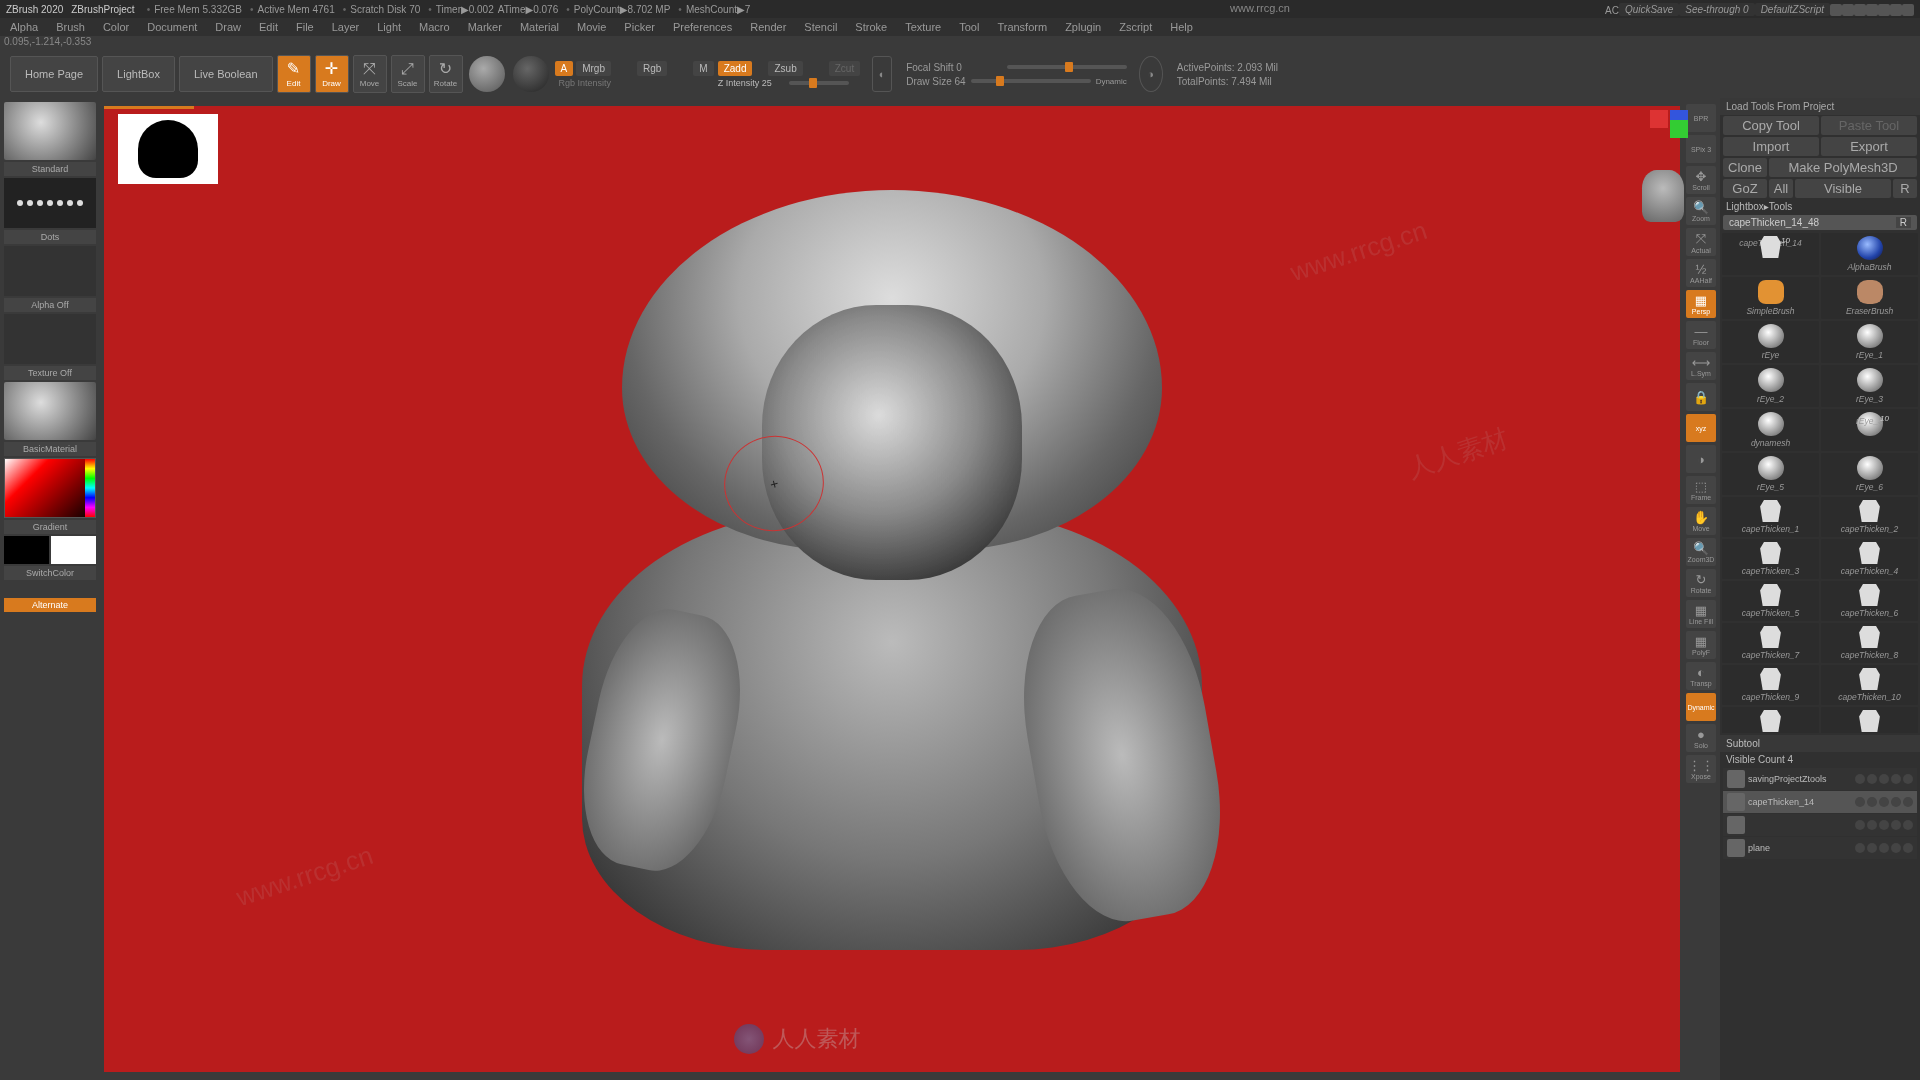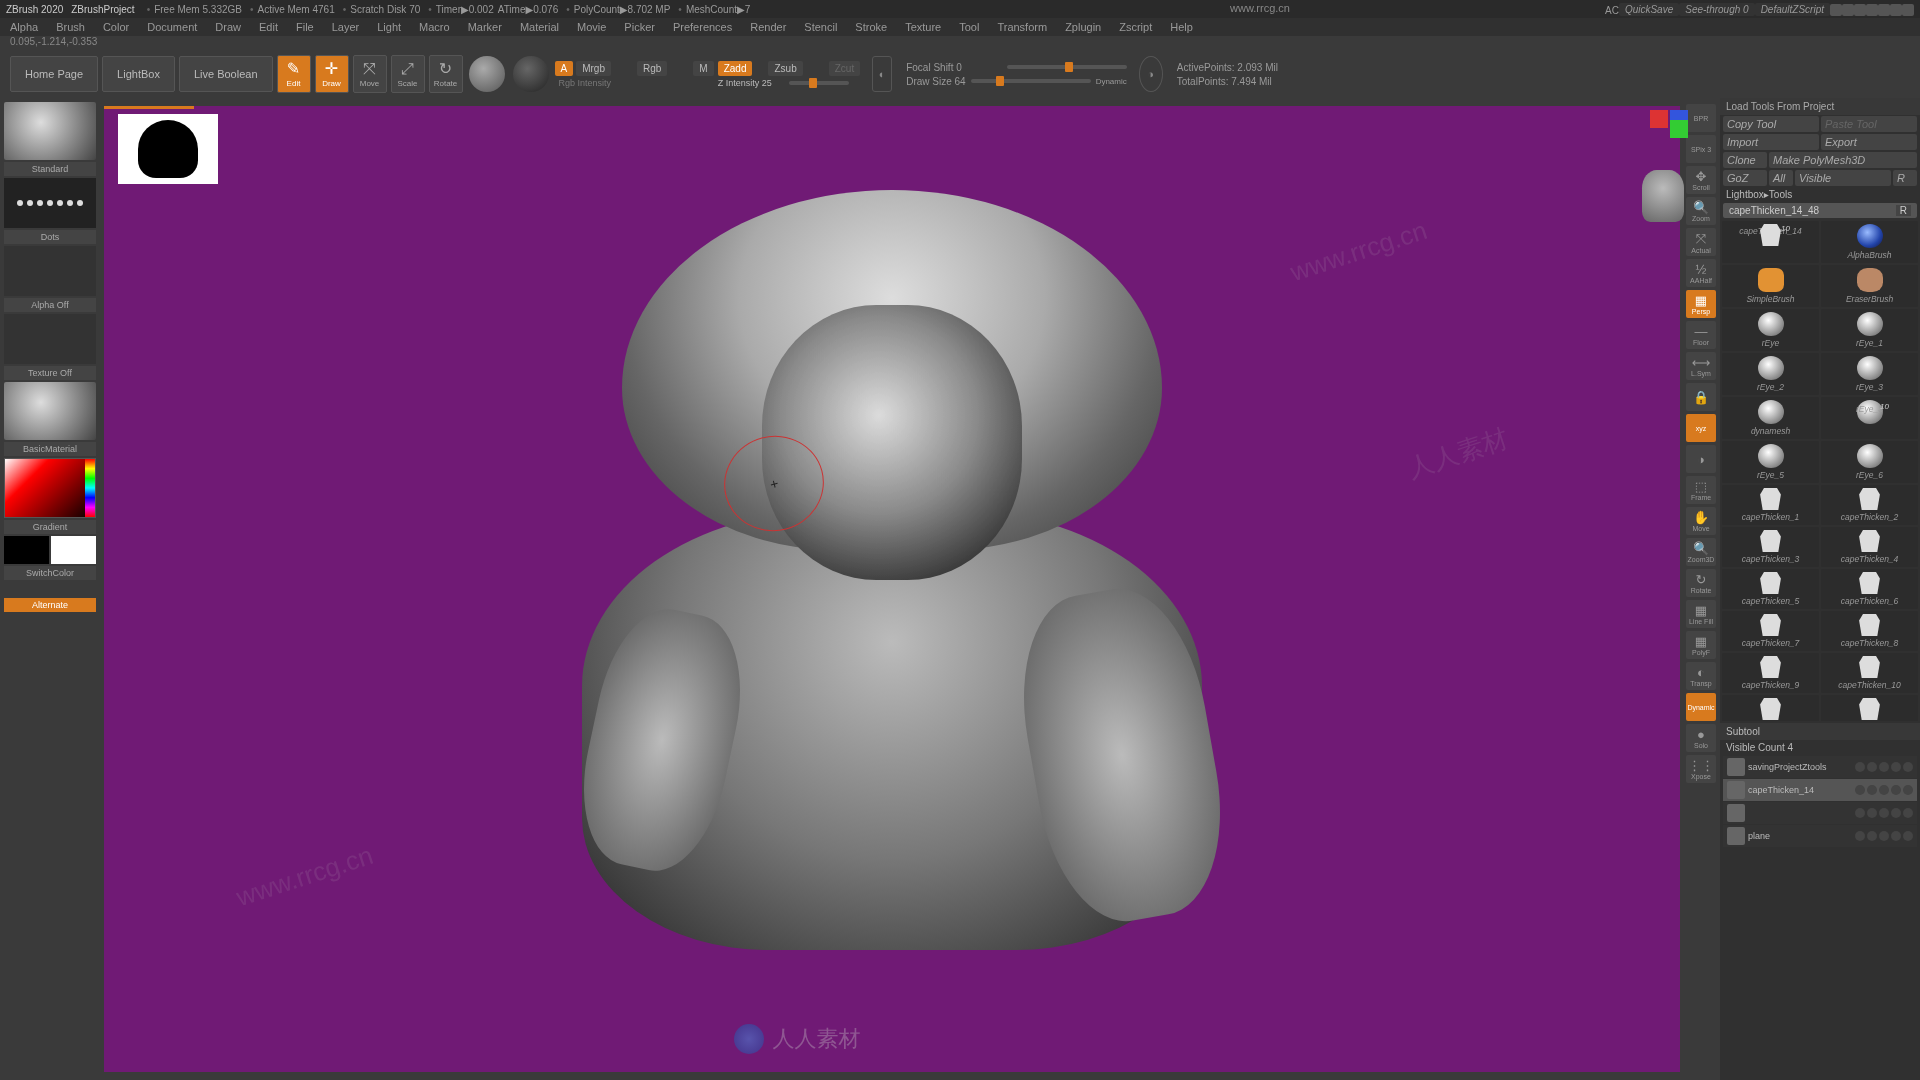--- a/index.html
+++ b/index.html
@@ -14,21 +14,21 @@
 .topbar .right { margin-left: auto; display: flex; align-items: flex-end; }
 .topbar .pill { background: #333; padding: 1px 6px; border-radius: 2px; font-style: italic; }
 .topbar .tiny-icon { width: 12px; height: 12px; background: #555; border-radius: 2px; }
 .watermark { position: absolute; right: 630px; top: 2px; color: #888; font-size: 11px; }
 
 
 .menubar { height: 18px; background: #303030; display: flex; align-items: center; padding: 0 10px; gap: 18px; font-size: 11px; }
 .menubar .menu-item { color: #999; cursor: pointer; }
 
 
-.coordbar { height: 14px; font-size: 10px; color: #888; padding: 0 10px; background: #3a3a3a; }
+.coordbar { height: 14px; font-size: 10px; color: #888; padding: 0 4px; background: #3a3a3a; }
 
 
 .toolbar { height: 48px; background: #3a3a3a; display: flex; align-items: center; padding: 0 10px; gap: 4px; }
 .tb-btn { background: #444; border: 1px solid #555; padding: 4px 12px; color: #bbb; font-size: 11px; height: 22px; display: flex; align-items: center; border-radius: 2px; }
 .tb-btn.big { height: 36px; padding: 6px 14px; }
 .tb-icon { width: 34px; height: 38px; background: #444; border: 1px solid #555; display: flex; flex-direction: column; align-items: center; justify-content: center; color: #aaa; font-size: 8px; border-radius: 2px; gap: 2px; }
 .tb-icon.orange { background: #d87a1e; color: #fff; }
 .tb-icon .glyph { font-size: 16px; line-height: 1; }
 .tb-circle { width: 36px; height: 36px; border-radius: 50%; background: #555; margin: 0 2px; }
 .tb-small { background: #444; color: #bbb; padding: 2px 6px; font-size: 10px; border-radius: 2px; }
@@ -49,21 +49,21 @@
 .lp-dots { width: 92px; height: 50px; background: #222; display: flex; align-items: center; justify-content: center; gap: 4px; }
 .lp-dots span { width: 6px; height: 6px; background: #ddd; border-radius: 50%; }
 .lp-blank { width: 92px; height: 50px; background: #333; }
 .lp-color { width: 92px; height: 60px; background: linear-gradient(135deg, #fff, #f00 30%, #000); border: 1px solid #555; position: relative; }
 .lp-color::before { content: ''; position: absolute; right: 0; top: 0; width: 10px; height: 100%; background: linear-gradient(#f00, #ff0, #0f0, #0ff, #00f, #f0f, #f00); }
 .lp-2sw { display: flex; gap: 2px; }
 .lp-2sw div { flex: 1; height: 28px; }
 .lp-orange { background: #d87a1e; color: #fff; font-size: 9px; padding: 2px 4px; text-align: center; margin-top: 16px; }
 
 
-.canvas { flex: 1; background: #701a75; position: relative; margin: 8px 4px; overflow: hidden; }
+.canvas { flex: 1; background: #b91c1c; position: relative; margin: 8px 4px; overflow: hidden; }
 .canvas-line { position: absolute; top: 0; left: 0; width: 90px; height: 3px; background: #d87a1e; }
 .thumb-ref { position: absolute; top: 8px; left: 14px; width: 100px; height: 70px; background: #fff; display: flex; align-items: center; justify-content: center; }
 .thumb-ref .silh { width: 60px; height: 58px; background: #000; border-radius: 50% 50% 30% 30%; }
 .cursor-ring { position: absolute; left: 620px; top: 330px; width: 100px; height: 95px; border: 1px solid #c33; border-radius: 50%; transform: rotate(-15deg); }
 .cursor-ring::after { content: '+'; position: absolute; left: 50%; top: 50%; transform: translate(-50%, -50%); color: #222; font-size: 14px; }
 
 
 .model { position: absolute; left: 50%; top: 48%; transform: translate(-50%, -50%); width: 680px; height: 760px; }
 .hood { position: absolute; top: 0; left: 50%; transform: translateX(-50%); width: 540px; height: 360px; background: radial-gradient(ellipse at 50% 30%, #ddd, #aaa 40%, #666 70%, #333); border-radius: 50% 50% 40% 40% / 55% 55% 45% 45%; }
 .face { position: absolute; top: 115px; left: 50%; transform: translateX(-50%); width: 260px; height: 275px; background: radial-gradient(circle at 45% 40%, #ccc, #888 45%, #444 80%); border-radius: 44%; filter: contrast(1.2); }
@@ -84,21 +84,21 @@
 .axis-widget { position: absolute; right: 230px; top: 110px; width: 40px; height: 50px; }
 .axis-widget .r { width: 18px; height: 18px; background: #d33; position: absolute; top: 0; left: 0; }
 .axis-widget .g { width: 18px; height: 18px; background: #3c3; position: absolute; top: 10px; left: 20px; }
 .axis-widget .b { width: 18px; height: 18px; background: #35d; position: absolute; top: 0; left: 20px; }
 .head-widget { position: absolute; right: 236px; top: 170px; width: 42px; height: 52px; background: radial-gradient(circle at 50% 35%, #bbb, #666); border-radius: 35% 35% 20% 20%; }
 
 
 .rpanel { width: 200px; background: #303030; display: flex; flex-direction: column; font-size: 10px; overflow: hidden; }
 .rp-title { background: #383838; padding: 3px 6px; color: #aaa; }
 .rp-row { display: flex; gap: 2px; padding: 1px 3px; }
-.rp-btn { flex: 1; background: #444; padding: 2px 4px; text-align: left; color: #aaa; border-radius: 2px; font-size: 11px; font-style: italic; }
+.rp-btn { flex: 1; background: #444; padding: 2px 4px; text-align: center; color: #aaa; border-radius: 2px; font-size: 13px; }
 .rp-btn.sm { flex: 0 0 24px; }
 .rp-list-title { padding: 2px 6px; }
 .rp-sel { background: #555; padding: 2px 6px; margin: 1px 3px; border-radius: 2px; color: #ccc; display: flex; justify-content: space-between; }
 
 .tool-grid { display: grid; grid-template-columns: 1fr 1fr; gap: 2px; padding: 2px; overflow-y: auto; font-style: italic; }
 .tg-item { display: flex; flex-direction: column; align-items: center; background: #2c2c2c; padding: 3px 2px; border-radius: 2px; }
 .tg-icon { width: 26px; height: 24px; background: radial-gradient(circle at 40% 35%, #fff, #aaa 50%, #555); border-radius: 50%; }
 .tg-icon.shirt { background: #ddd; clip-path: polygon(25% 0, 75% 0, 90% 30%, 80% 100%, 20% 100%, 10% 30%); border-radius: 0; height: 22px; }
 .tg-icon.s { background: #e29233; border-radius: 30%; }
 .tg-icon.e { background: #bb8866; border-radius: 40%; }

